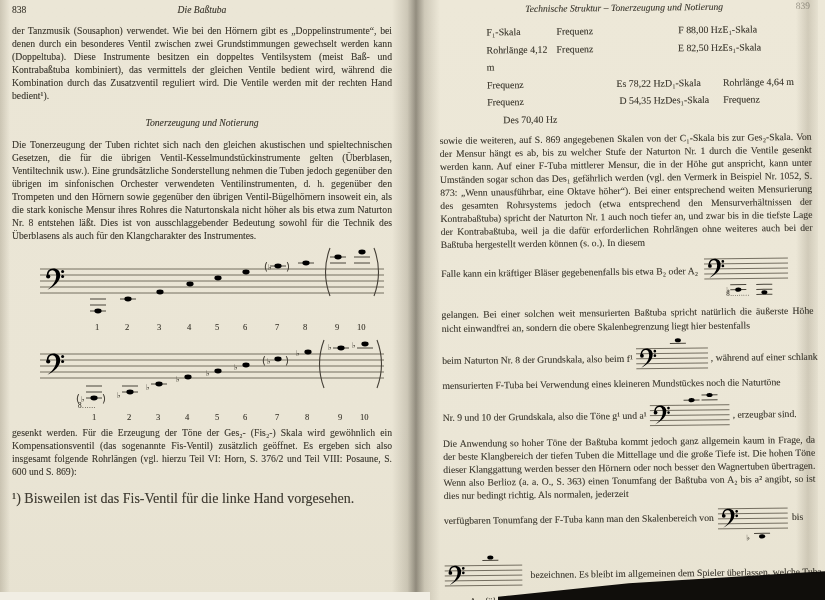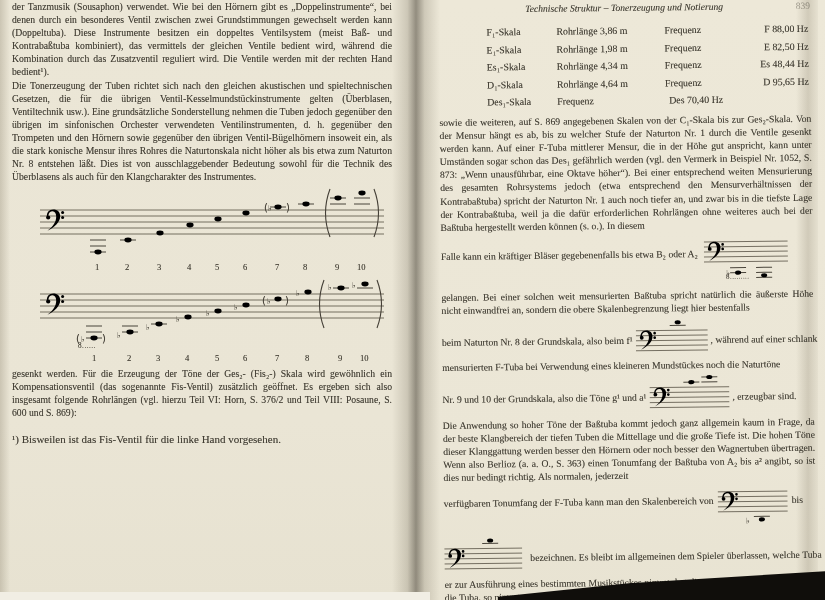--- a/index.html
+++ b/index.html
@@ -54,21 +54,21 @@
   .msnip-mid{vertical-align:-24px;}
   .snip-ottava{position:absolute;left:22px;bottom:0px;font-size:7px;letter-spacing:.4px;}
 
   .flexline{display:flex;align-items:baseline;white-space:nowrap;text-align:left;}
   .flexline .pad{flex:0 0 auto;}
 
   .scale-table{display:grid;grid-template-columns:70px 108px 58px 86px;
     margin:6px 0 4px 48px;line-height:17.6px;font-size:9.9px;text-align:left;}
   .scale-table .c4{text-align:right;}
 
-  .footnote{font-size:11px;margin-top:14px !important;text-align:left;}
+  .footnote{font-size:14px;margin-top:14px !important;text-align:left;}
 </style>
 </head>
 <body>
 
 <svg width="0" height="0" style="position:absolute" aria-hidden="true">
   <defs>
     <g id="fclef">
       <circle cx="3.2" cy="8.5" r="2.1"></circle>
       <path class="clef" d="M2.0,8.5 C1.2,3.5 4.2,0.6 8.2,0.6 C12.6,0.6 15.2,3.2 15.2,7.2 C15.2,13.2 9.4,18.2 2.4,21.8 C7.8,17.8 11.2,13.4 11.2,7.8 C11.2,4.4 9.8,2.2 7.6,2.2 C5.4,2.2 3.6,3.8 3.4,6.4 Z"></path>
       <circle cx="17.6" cy="3.6" r="1.5"></circle>
@@ -81,23 +81,29 @@
 </svg>
 
 <div id="scan">
   <div class="paper-left"></div>
   <div class="paper-right"></div>
   <div class="gutter"></div>
   <div class="right-fold"></div>
   <div class="left-edge"></div>
 
   <div class="page" id="page-left">
+    <div class="running-header">
+      <span class="rh-num">838</span>
+      <span class="rh-title">Die Baßtuba</span>
+      <span class="rh-num" style="visibility:hidden">000</span>
+    </div>
 
     <p>der Tanzmusik (Sousaphon) verwendet. Wie bei den Hörnern gibt es „Doppelinstrumente“, bei denen durch ein besonderes Ventil zwischen zwei Grundstimmungen gewechselt werden kann (Doppeltuba). Diese Instrumente besitzen ein doppeltes Ventilsystem (meist Baß- und Kontrabaßtuba kombiniert), das vermittels der gleichen Ventile bedient wird, während die Kombination durch das Zusatzventil reguliert wird. Die Ventile werden mit der rechten Hand bedient¹).</p>
 
+    <p class="section-heading">Tonerzeugung und Notierung</p>
 
     <p>Die Tonerzeugung der Tuben richtet sich nach den gleichen akustischen und spieltechnischen Gesetzen, die für die übrigen Ventil-Kesselmundstückinstrumente gelten (Überblasen, Ventiltechnik usw.). Eine grundsätzliche Sonderstellung nehmen die Tuben jedoch gegenüber den übrigen im sinfonischen Orchester verwendeten Ventilinstrumenten, d. h. gegenüber den Trompeten und den Hörnern sowie gegenüber den übrigen Ventil-Bügelhörnern insoweit ein, als die stark konische Mensur ihres Rohres die Naturtonskala nicht höher als bis etwa zum Naturton Nr. 8 entstehen läßt. Dies ist von ausschlaggebender Bedeutung sowohl für die Technik des Überblasens als auch für den Klangcharakter des Instrumentes.</p>
 
     <div class="staff-block">
       <svg class="staff" width="344" height="70" viewBox="0 0 344 70">
         <line x1="0" y1="22" x2="344" y2="22"></line>
           <line x1="0" y1="28" x2="344" y2="28"></line>
         <line x1="0" y1="34" x2="344" y2="34"></line>
           <line x1="0" y1="40" x2="344" y2="40"></line>
         <line x1="0" y1="46" x2="344" y2="46"></line>
@@ -207,35 +213,33 @@
 
   <div class="page" id="page-right">
     <div class="running-header">
       <span class="rh-num" style="visibility:hidden">000</span>
       <span class="rh-title">Technische Struktur – Tonerzeugung und Notierung</span>
       <span class="rh-num faint">839</span>
     </div>
 
     <div class="scale-table">
       <span class="c1">F₁-Skala</span>
-      <span class="c2">Rohrlänge 3,86 m</span>
       <span class="c3">Frequenz</span>
       <span class="c4">F 88,00 Hz</span>
       <span class="c1">E₁-Skala</span>
-      <span class="c2">Rohrlänge 1,98 m</span>
+      <span class="c2">Rohrlänge 4,12 m</span>
       <span class="c3">Frequenz</span>
       <span class="c4">E 82,50 Hz</span>
       <span class="c1">Es₁-Skala</span>
-      <span class="c2">Rohrlänge 4,34 m</span>
-      <span class="c3">Frequenz</span>
-      <span class="c4">Es 48,44 Hz</span>
+      <span class="c3">Frequenz</span>
+      <span class="c4">Es 78,22 Hz</span>
       <span class="c1">D₁-Skala</span>
       <span class="c2">Rohrlänge 4,64 m</span>
       <span class="c3">Frequenz</span>
-      <span class="c4">D 95,65 Hz</span>
+      <span class="c4">D 54,35 Hz</span>
       <span class="c1">Des₁-Skala</span>
       <span class="c3">Frequenz</span>
       <span class="c4">Des 70,40 Hz</span>
     </div>
 
     <p>sowie die weiteren, auf S. 869 angegebenen Skalen von der C₁-Skala bis zur Ges₂-Skala. Von der Mensur hängt es ab, bis zu welcher Stufe der Naturton Nr. 1 durch die Ventile gesenkt werden kann. Auf einer F-Tuba mittlerer Mensur, die in der Höhe gut anspricht, kann unter Umständen sogar schon das Des₁ gefährlich werden (vgl. den Vermerk in Beispiel Nr. 1052, S. 873: „Wenn unausführbar, eine Oktave höher“). Bei einer entsprechend weiten Mensurierung des gesamten Rohrsystems jedoch (etwa entsprechend den Mensurverhältnissen der Kontrabaßtuba) spricht der Naturton Nr. 1 auch noch tiefer an, und zwar bis in die tiefste Lage der Kontrabaßtuba, weil ja die dafür erforderlichen Rohrlängen ohne weiteres auch bei der Baßtuba hergestellt werden können (s. o.). In diesem</p>
 
     <div class="flexline" style="margin-top:3px">
       <span class="pad">Falle kann ein kräftiger Bläser gegebenenfalls bis etwa B₂ oder A₂</span>
       <span class="msnip-wrap music-color" style="margin-left:6px">

